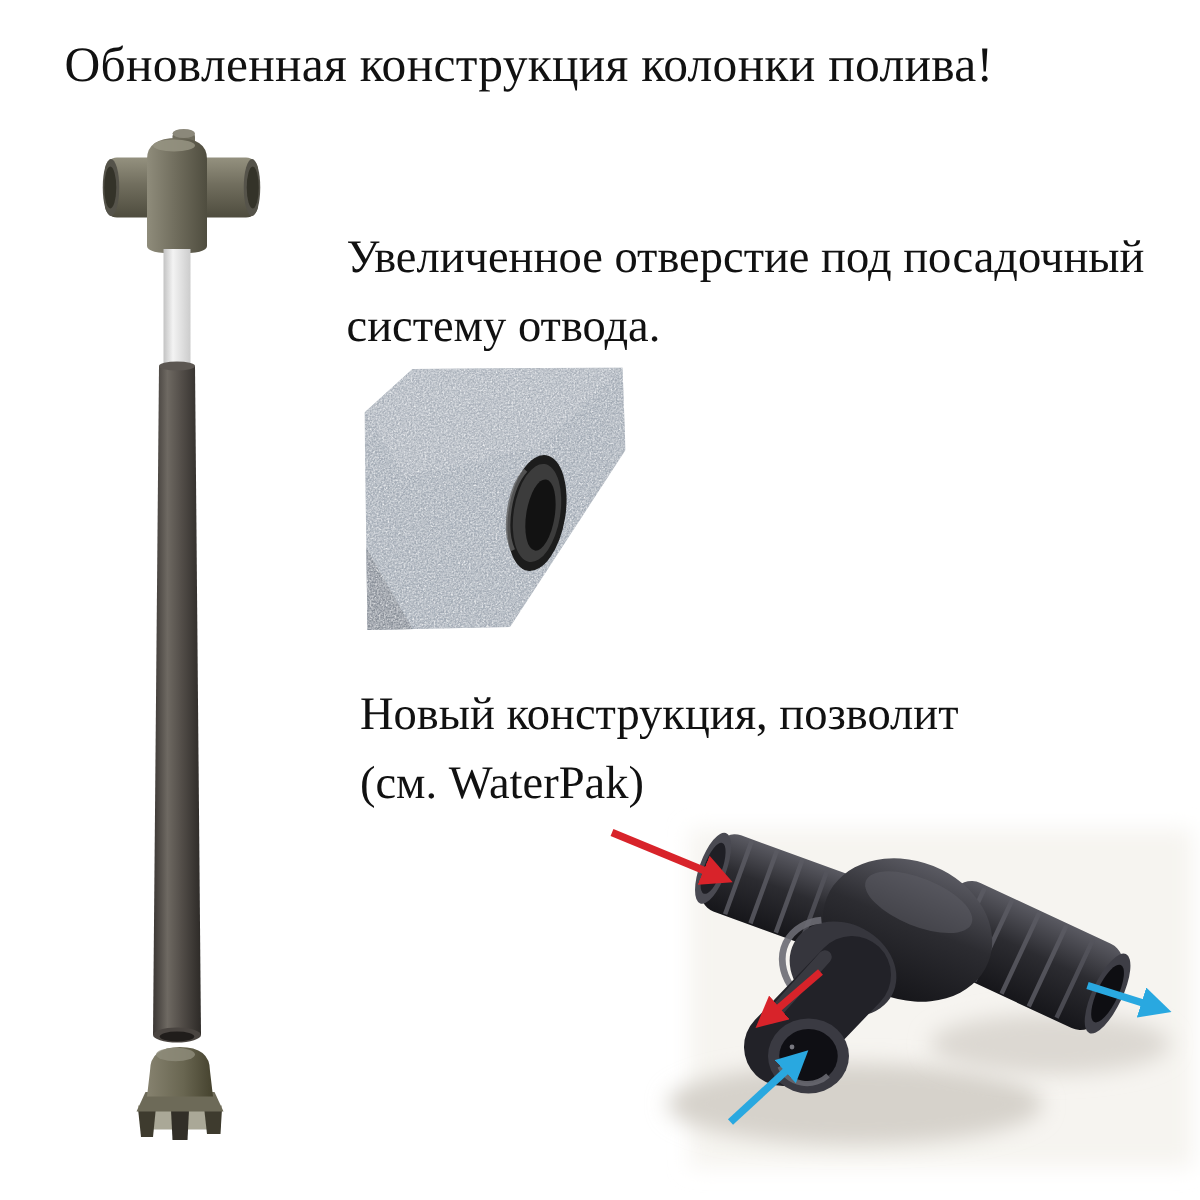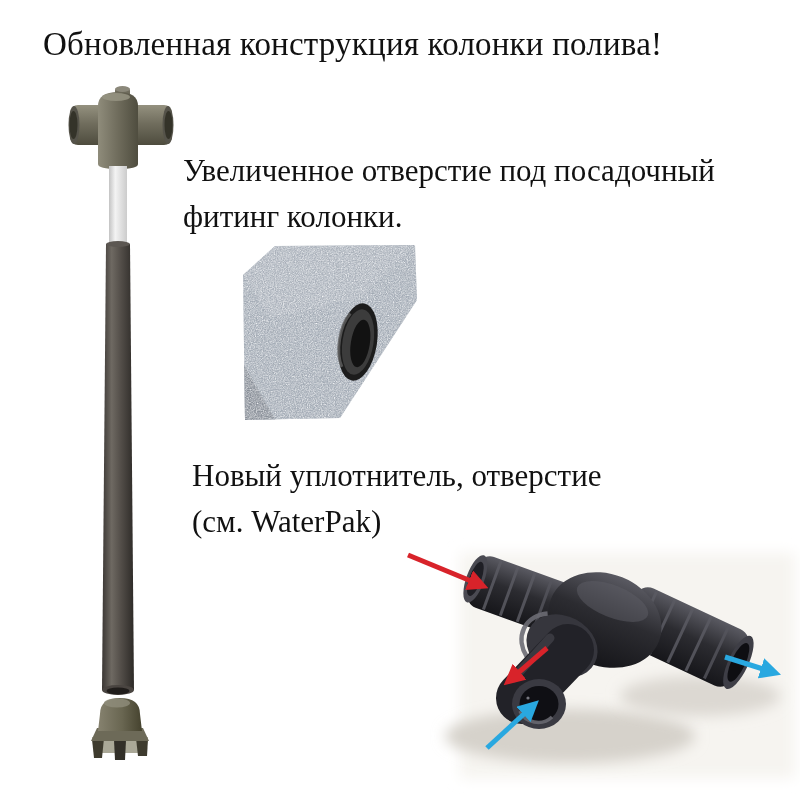--- a/index.html
+++ b/index.html
@@ -16,21 +16,21 @@
   html,body{margin:0;padding:0;background:#fff;}
   #page{
     position:relative;width:800px;height:800px;background:var(--background);
     overflow:hidden;font-family:"Liberation Serif","DejaVu Serif",serif;color:var(--text);
   }
   .abs{position:absolute;}
   .title{
     left:43px;top:22px;font-size:33px;line-height:44px;white-space:nowrap;
     letter-spacing:0.2px;
   }
-  .caption{font-size:31px;line-height:46px;}
+  .caption{font-size:31px;line-height:46px;margin-left:48px;}
   .caption div{white-space:nowrap;}
   .cap-hole{left:183px;top:148px;}
   .cap-seal{left:192px;top:453px;}
   svg{display:block;}
 </style>
 </head>
 <body>
 
 <div id="page">
 
@@ -96,21 +96,21 @@
       <polygon points="94,660 106,660 105,680 95,680" fill="#322f28"></polygon>
       <polygon points="116,658 128,659 127,676 118,676" fill="#3e3b2e"></polygon>
       <path d="M77,648 L123,648 L129,661 L71,661 Z" fill="#6d6a58"></path>
       <path d="M80,634 Q80,618 100,618 Q120,618 120,634 L122,651 L78,651 Z" fill="url(#gTip)"></path>
       <ellipse cx="97" cy="623" rx="13" ry="4.5" fill="#908d7c" opacity="0.8"></ellipse>
     </g>
   </svg>
 
   <div class="abs caption cap-hole">
     <div>Увеличенное отверстие под посадочный</div>
-    <div>фитинг колонки.</div>
+    <div>систему отвода.</div>
   </div>
 
   <svg class="abs" style="left:240px;top:238px" width="184" height="190" viewBox="0 0 184 190">
     <defs>
       <clipPath id="panelClip">
         <polygon points="3,37 35,8 175,7 177,62 100,180 5,182"></polygon>
       </clipPath>
       <filter id="noiseW" x="0" y="0" width="100%" height="100%">
         <feTurbulence type="fractalNoise" baseFrequency="0.85" numOctaves="2" stitchTiles="stitch"></feTurbulence>
         <feColorMatrix type="matrix" values="0 0 0 0 1  0 0 0 0 1  0 0 0 0 1  0.9 0.9 0.9 0 -1.05"></feColorMatrix>
@@ -129,21 +129,21 @@
     </g>
     <g transform="translate(118,104) rotate(9)">
       <ellipse rx="19" ry="39" fill="#1c1c1c"></ellipse>
       <ellipse rx="15.5" ry="33" fill="#3c3c3c"></ellipse>
       <path d="M-12,-27 A 15.5 33 0 0 0 -12,27" stroke="#606060" stroke-width="3" fill="none" opacity="0.8"></path>
       <ellipse cx="2.5" cy="1" rx="9.5" ry="24" fill="#121212"></ellipse>
     </g>
   </svg>
 
   <div class="abs caption cap-seal">
-    <div>Новый уплотнитель, отверстие</div>
+    <div>Новый конструкция, позволит</div>
     <div>(см. WaterPak)</div>
   </div>
 
   <svg class="abs" style="left:400px;top:538px" width="400" height="262" viewBox="0 0 400 262">
     <defs>
       <filter id="soft" x="-50%" y="-50%" width="200%" height="200%">
         <feGaussianBlur stdDeviation="7"></feGaussianBlur>
       </filter>
       <linearGradient id="gFit" x1="0" y1="0" x2="0" y2="1">
         <stop offset="0" stop-color="#5a5a62"></stop>

